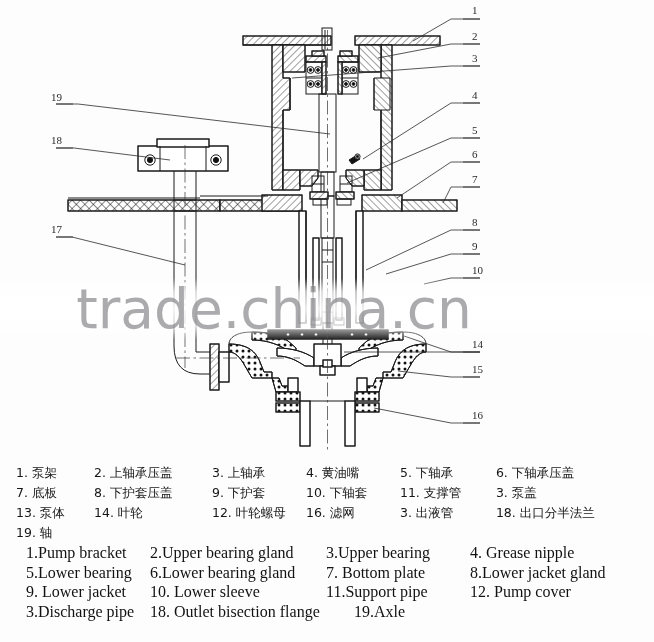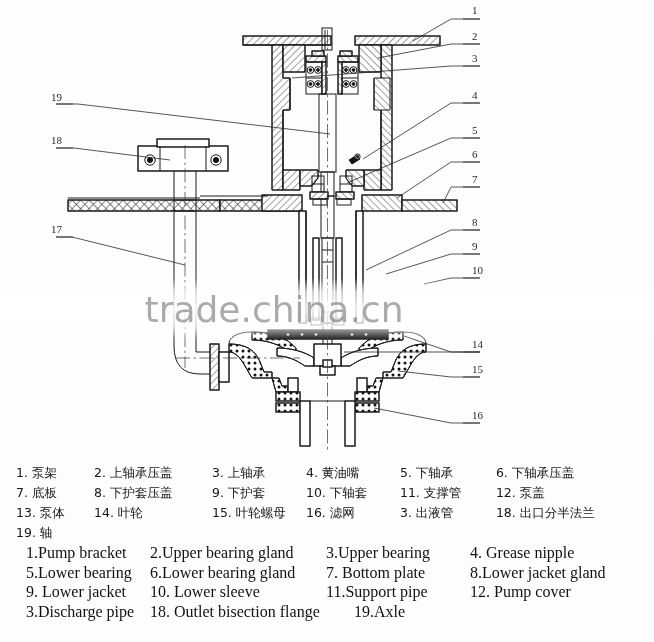--- a/index.html
+++ b/index.html
@@ -11,21 +11,21 @@
   }
   #sheet{position:absolute;left:0;top:0;width:654px;height:642px;}
   #drawing{position:absolute;left:0;top:0;width:654px;height:460px;}
   #drawing svg{display:block;}
 
   
   #watermark{
     position:absolute;left:0;top:283px;width:548px;height:52px;
     display:flex;align-items:center;justify-content:center;
     font-family:"DejaVu Sans","Liberation Sans",sans-serif;
-    font-size:36px;font-weight:400;letter-spacing:0px;
+    font-size:55px;font-weight:400;letter-spacing:0px;
     color:rgba(120,120,122,0.62);
     pointer-events:none;user-select:none;white-space:nowrap;
   }
   #wmfade{
     position:absolute;left:0;top:278px;width:654px;height:62px;
     background:linear-gradient(to bottom,
       rgba(255,255,255,0) 0%,
       rgba(255,255,255,0.72) 22%,
       rgba(255,255,255,0.9) 50%,
       rgba(255,255,255,0.72) 78%,
@@ -420,26 +420,26 @@
         <span class="zh-item" style="width:90px">4. 黄油嘴</span>
         <span class="zh-item" style="width:92px">5. 下轴承</span>
         <span class="zh-item">6. 下轴承压盖</span>
       </div>
       <div class="zh-row">
         <span class="zh-item" style="width:74px">7. 底板</span>
         <span class="zh-item" style="width:114px">8. 下护套压盖</span>
         <span class="zh-item" style="width:90px">9. 下护套</span>
         <span class="zh-item" style="width:90px">10. 下轴套</span>
         <span class="zh-item" style="width:92px">11. 支撑管</span>
-        <span class="zh-item">12. 泵盖</span>
+        <span class="zh-item">3. 泵盖</span>
       </div>
       <div class="zh-row">
         <span class="zh-item" style="width:74px">13. 泵体</span>
         <span class="zh-item" style="width:114px">14. 叶轮</span>
-        <span class="zh-item" style="width:90px">15. 叶轮螺母</span>
+        <span class="zh-item" style="width:90px">12. 叶轮螺母</span>
         <span class="zh-item" style="width:90px">16. 滤网</span>
         <span class="zh-item" style="width:92px">3. 出液管</span>
         <span class="zh-item">18. 出口分半法兰</span>
       </div>
       <div class="zh-row">
         <span class="zh-item">19. 轴</span>
       </div>
     </div>
 
     <div class="en-block">

